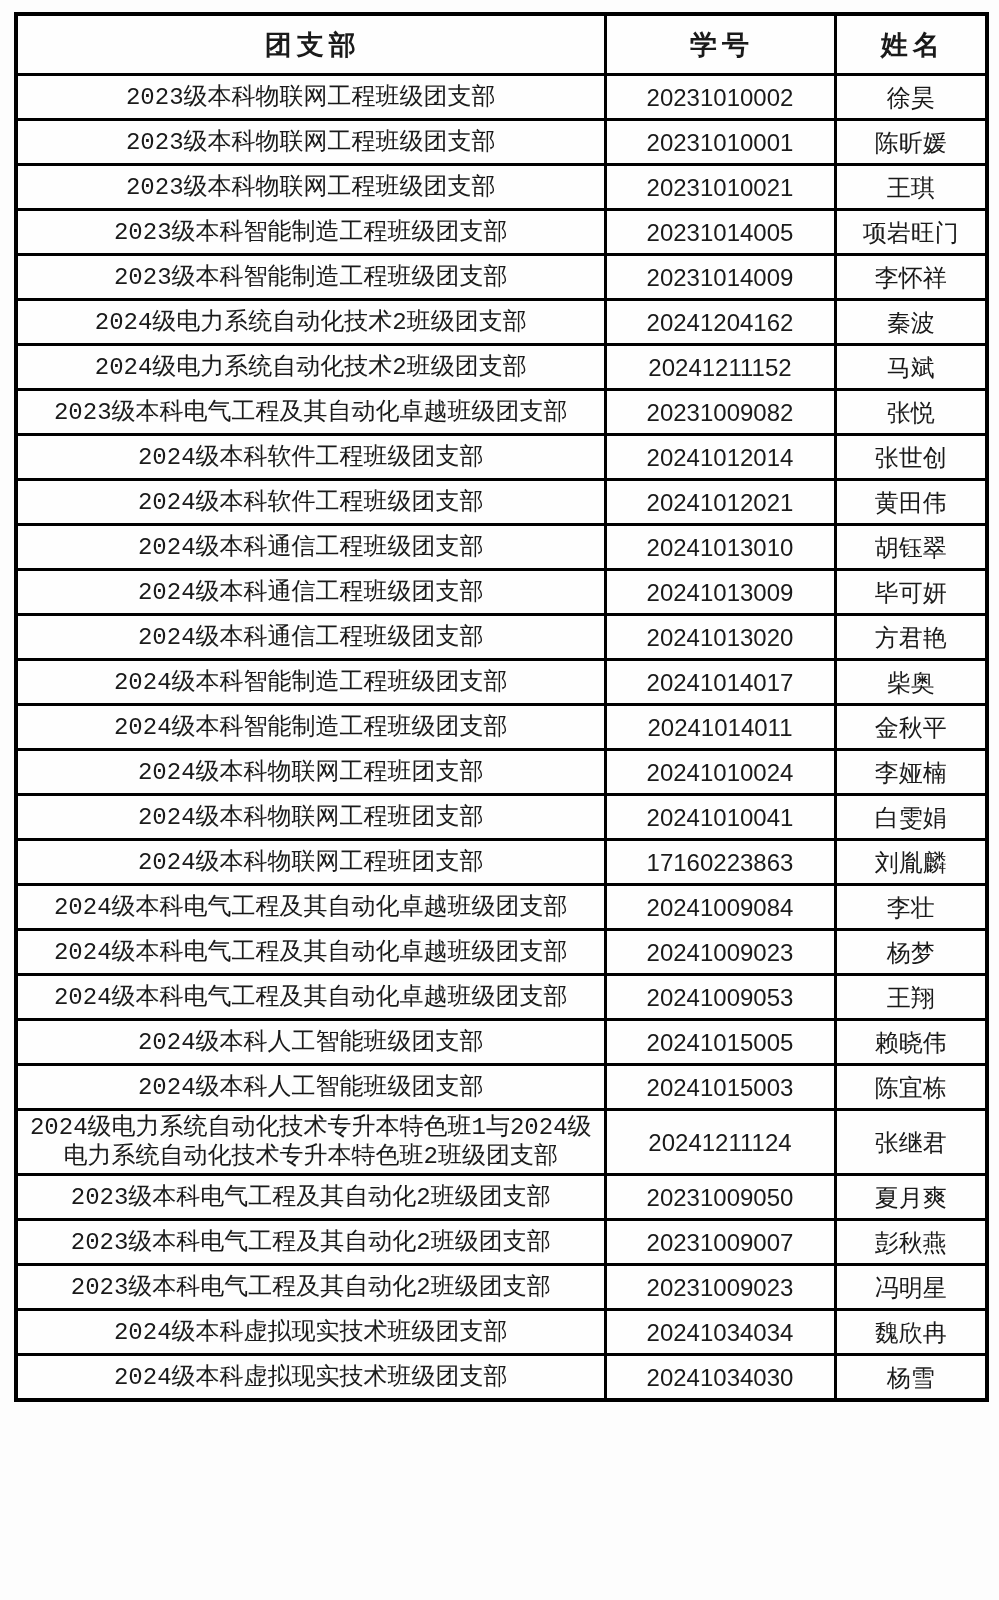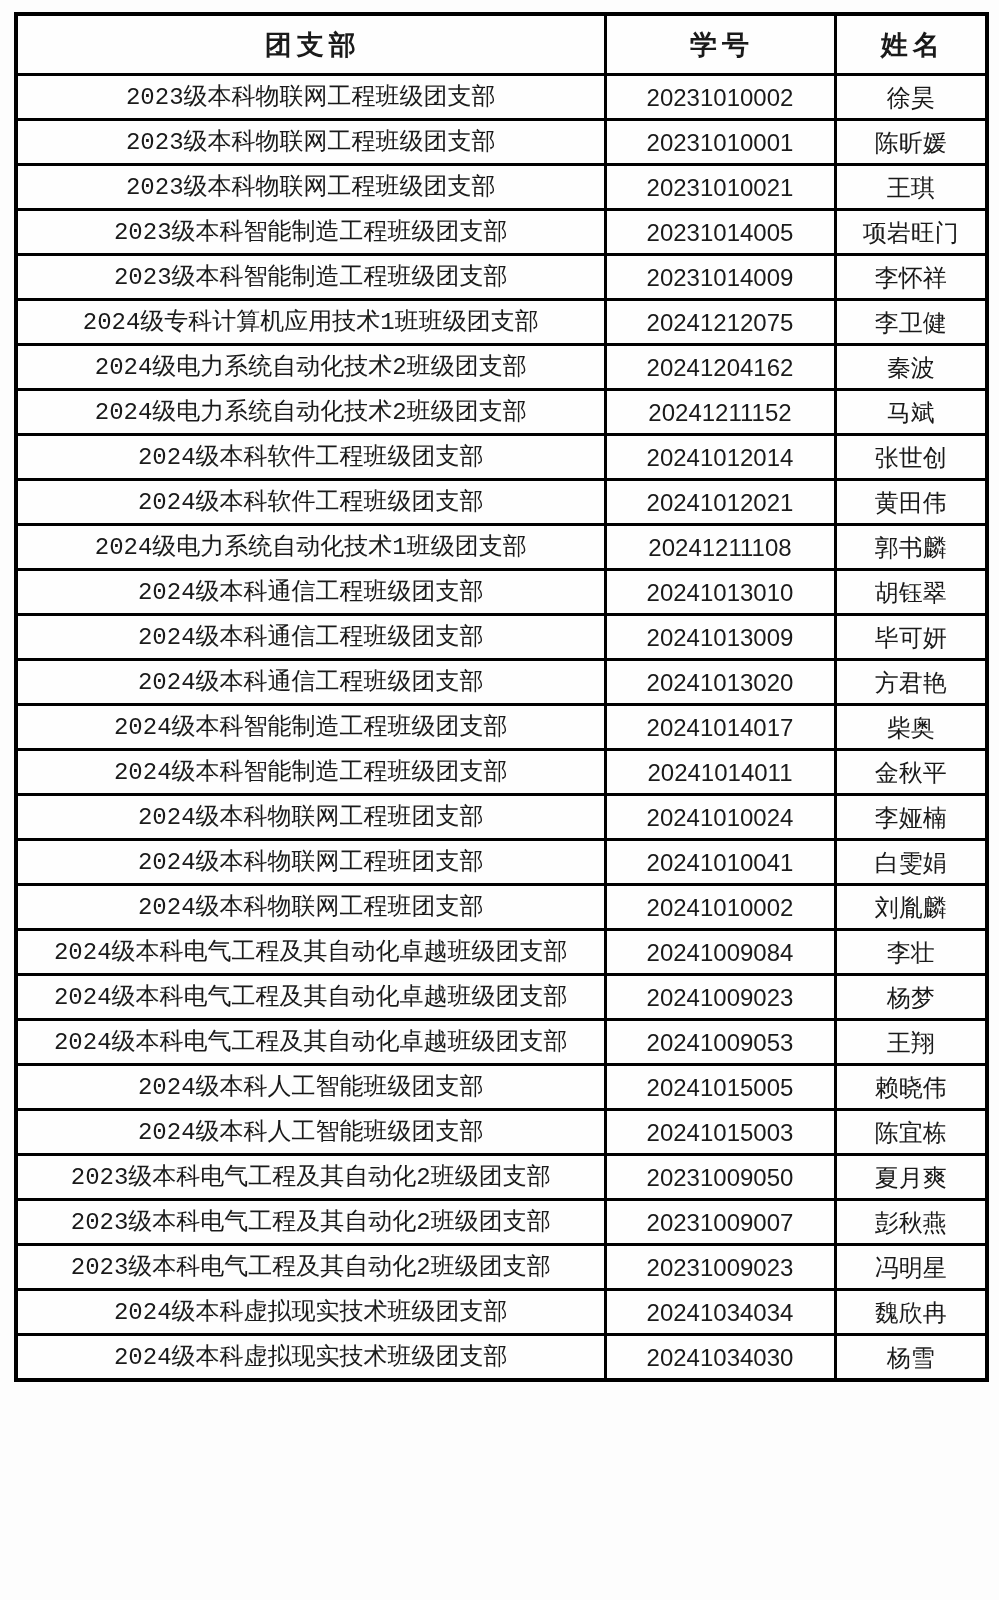--- a/index.html
+++ b/index.html
@@ -90,50 +90,45 @@
           <td class="branch-cell">2023级本科智能制造工程班级团支部</td>
           <td class="id-cell">20231014005</td>
           <td class="name-cell">项岩旺门</td>
         </tr>
         <tr>
           <td class="branch-cell">2023级本科智能制造工程班级团支部</td>
           <td class="id-cell">20231014009</td>
           <td class="name-cell">李怀祥</td>
         </tr>
         <tr>
-          <td class="branch-cell">2024级专科计算机应用技术1班班级团支部</td>
-          <td class="id-cell">20241212075</td>
-          <td class="name-cell">李卫健</td>
-        </tr>
-        <tr>
           <td class="branch-cell">2024级电力系统自动化技术2班级团支部</td>
           <td class="id-cell">20241204162</td>
           <td class="name-cell">秦波</td>
         </tr>
         <tr>
           <td class="branch-cell">2024级电力系统自动化技术2班级团支部</td>
           <td class="id-cell">20241211152</td>
           <td class="name-cell">马斌</td>
         </tr>
         <tr>
+          <td class="branch-cell">2023级本科电气工程及其自动化卓越班级团支部</td>
+          <td class="id-cell">20231009082</td>
+          <td class="name-cell">张悦</td>
+        </tr>
+        <tr>
           <td class="branch-cell">2024级本科软件工程班级团支部</td>
           <td class="id-cell">20241012014</td>
           <td class="name-cell">张世创</td>
         </tr>
         <tr>
           <td class="branch-cell">2024级本科软件工程班级团支部</td>
           <td class="id-cell">20241012021</td>
           <td class="name-cell">黄田伟</td>
         </tr>
         <tr>
-          <td class="branch-cell">2024级电力系统自动化技术1班级团支部</td>
-          <td class="id-cell">20241211108</td>
-          <td class="name-cell">郭书麟</td>
-        </tr>
-        <tr>
           <td class="branch-cell">2024级本科通信工程班级团支部</td>
           <td class="id-cell">20241013010</td>
           <td class="name-cell">胡钰翠</td>
         </tr>
         <tr>
           <td class="branch-cell">2024级本科通信工程班级团支部</td>
           <td class="id-cell">20241013009</td>
           <td class="name-cell">毕可妍</td>
         </tr>
         <tr>
@@ -156,21 +151,21 @@
           <td class="id-cell">20241010024</td>
           <td class="name-cell">李娅楠</td>
         </tr>
         <tr>
           <td class="branch-cell">2024级本科物联网工程班团支部</td>
           <td class="id-cell">20241010041</td>
           <td class="name-cell">白雯娟</td>
         </tr>
         <tr>
           <td class="branch-cell">2024级本科物联网工程班团支部</td>
-          <td class="id-cell">20241010002</td>
+          <td class="id-cell">17160223863</td>
           <td class="name-cell">刘胤麟</td>
         </tr>
         <tr>
           <td class="branch-cell">2024级本科电气工程及其自动化卓越班级团支部</td>
           <td class="id-cell">20241009084</td>
           <td class="name-cell">李壮</td>
         </tr>
         <tr>
           <td class="branch-cell">2024级本科电气工程及其自动化卓越班级团支部</td>
           <td class="id-cell">20241009023</td>
@@ -183,20 +178,25 @@
         </tr>
         <tr>
           <td class="branch-cell">2024级本科人工智能班级团支部</td>
           <td class="id-cell">20241015005</td>
           <td class="name-cell">赖晓伟</td>
         </tr>
         <tr>
           <td class="branch-cell">2024级本科人工智能班级团支部</td>
           <td class="id-cell">20241015003</td>
           <td class="name-cell">陈宜栋</td>
+        </tr>
+        <tr>
+          <td class="branch-cell">2024级电力系统自动化技术专升本特色班1与2024级电力系统自动化技术专升本特色班2班级团支部</td>
+          <td class="id-cell">20241211124</td>
+          <td class="name-cell">张继君</td>
         </tr>
         <tr>
           <td class="branch-cell">2023级本科电气工程及其自动化2班级团支部</td>
           <td class="id-cell">20231009050</td>
           <td class="name-cell">夏月爽</td>
         </tr>
         <tr>
           <td class="branch-cell">2023级本科电气工程及其自动化2班级团支部</td>
           <td class="id-cell">20231009007</td>
           <td class="name-cell">彭秋燕</td>

